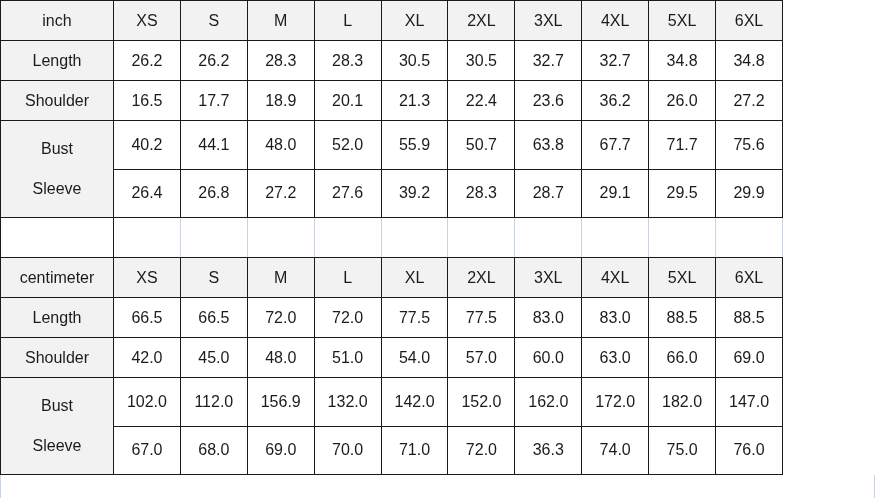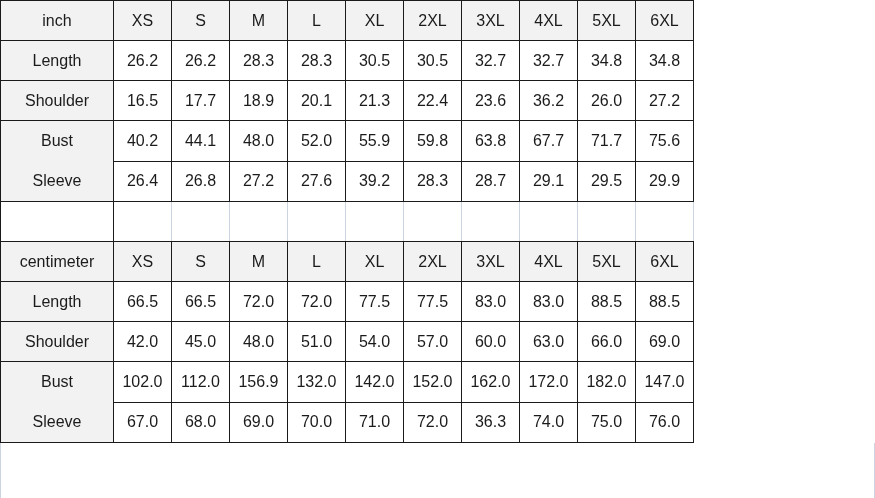--- a/index.html
+++ b/index.html
@@ -8,38 +8,38 @@
     height: 498px;
     box-sizing: border-box;
     background: var(--body-bg, #ffffff);
     font-family: "Liberation Sans", "DejaVu Sans", sans-serif;
     color: var(--text, #1b1b1b);
     overflow: hidden;
   }
   table.size-table {
     border-collapse: collapse;
     table-layout: fixed;
-    width: 694px;
+    width: 783px;
   }
   col.c-label { width: 113px; }
   td {
     border: 1px solid var(--border-dark, #1a1a1a);
     height: 39px;
     padding: 0;
     text-align: center;
     vertical-align: middle;
     font-size: 16px;
     color: var(--text, #1b1b1b);
     background: #ffffff;
     overflow: hidden;
     white-space: nowrap;
   }
   tr.head-row td { background: var(--header-bg, #f2f2f2); }
   td.label-cell { background: var(--header-bg, #f2f2f2); }
-  td.merged-label { vertical-align: top; padding: 0; }
+  td.merged-label { vertical-align: top; padding: 8px; }
   td.merged-label .half {
     display: block;
     height: 40px;
     line-height: 40px;
   }
   tr.spacer-row td.spacer-cell {
     border-top: 1px solid var(--border-dark, #1a1a1a);
     border-bottom: 1px solid var(--border-dark, #1a1a1a);
     border-left: 1px solid var(--border-light, #ccd4e0);
     border-right: 1px solid var(--border-light, #ccd4e0);
@@ -127,21 +127,21 @@
       <tr>
         <td class="label-cell merged-label" rowspan="2">
           <span class="half">Bust</span>
           <span class="half">Sleeve</span>
         </td>
         <td>40.2</td>
         <td>44.1</td>
         <td>48.0</td>
         <td>52.0</td>
         <td>55.9</td>
-        <td>59.8</td>
+        <td>50.7</td>
         <td>63.8</td>
         <td>67.7</td>
         <td>71.7</td>
         <td>75.6</td>
       </tr>
       <tr>
         <td>26.4</td>
         <td>26.8</td>
         <td>27.2</td>
         <td>27.6</td>

